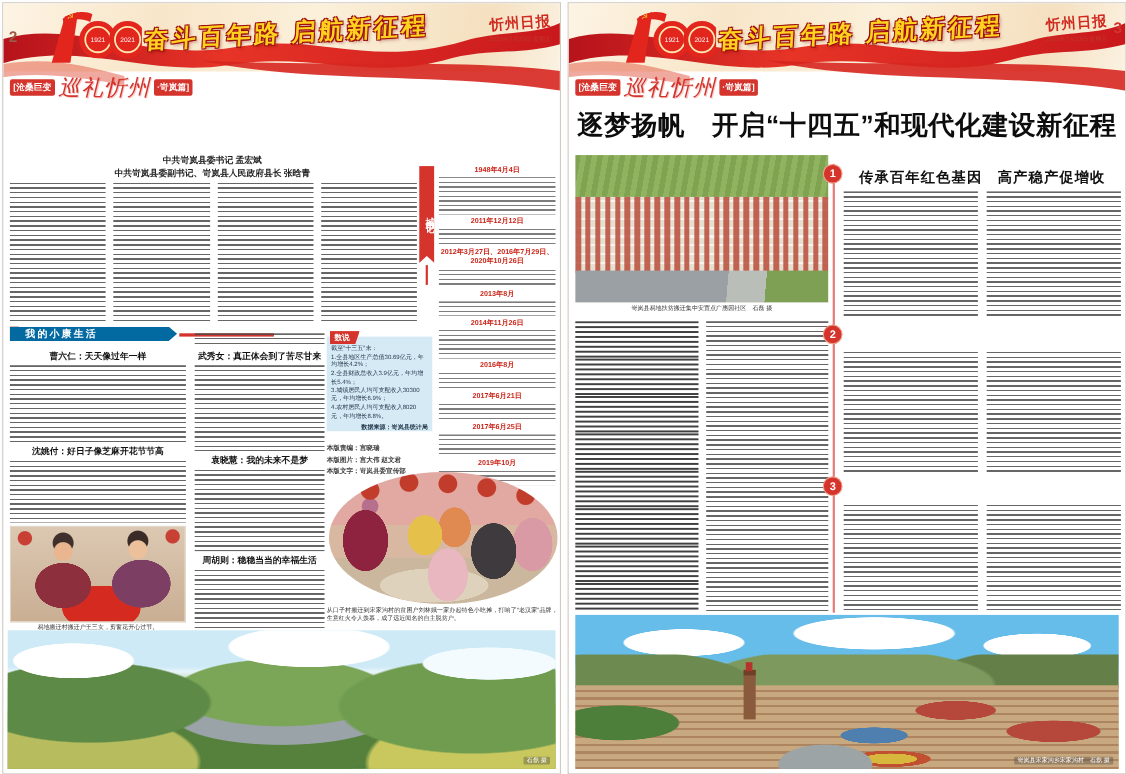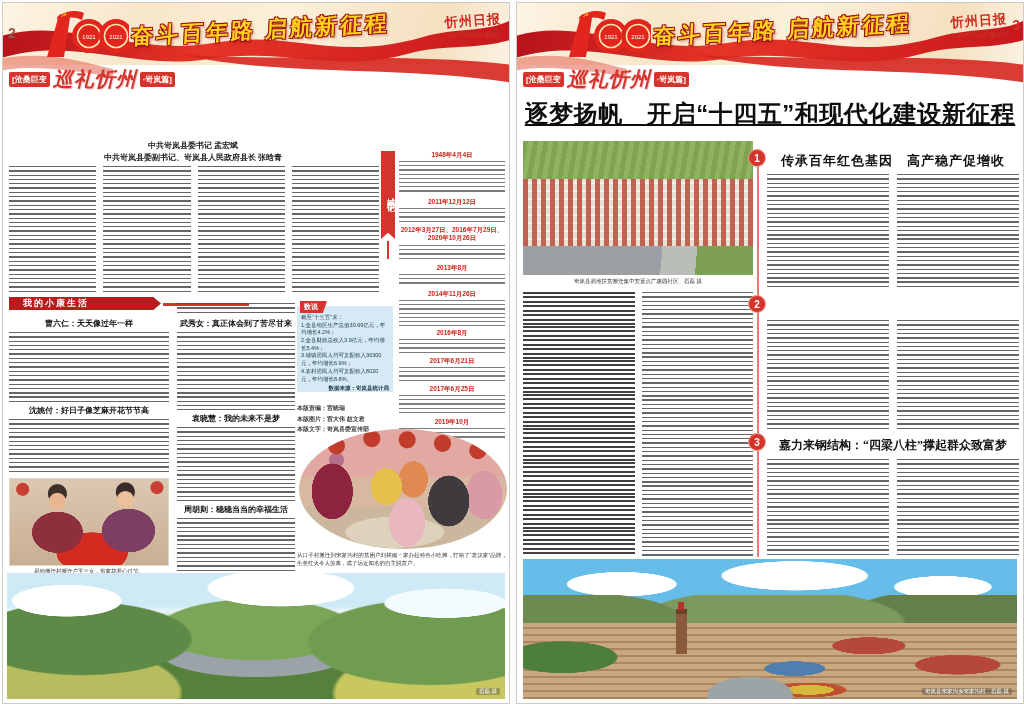--- a/index.html
+++ b/index.html
@@ -13,43 +13,43 @@
   .ribbon{position:absolute;left:0;top:0;width:100%;height:80px;}
   .pageno{font-weight:bold;color:#9c5a49;font-size:14px;}
   .slogan{position:absolute;left:128px;top:12px;font-size:22px;font-weight:900;letter-spacing:3px;
           color:#ffd21f;transform:rotate(-3deg) skewX(-6deg);white-space:nowrap;
           text-shadow:1px 1px 0 #9e0f0f,-1px -1px 0 #9e0f0f,1px -1px 0 #9e0f0f,-1px 1px 0 #9e0f0f,2px 2px 3px rgba(120,0,0,.45);}
   .masthead{font-size:13px;font-weight:900;color:#d0291f;transform:rotate(-4deg);letter-spacing:1px;}
   .mdate{font-size:5.5px;color:#c0392b;margin-top:2px;white-space:nowrap;}
   
   .tagrow{position:absolute;left:6px;top:63px;height:26px;display:flex;align-items:center;gap:3px;}
   .tag-box{background:#d5342c;color:#fff;font-weight:bold;font-size:8px;padding:2px 3px;border-radius:2px;white-space:nowrap;}
-  .tag-script{color:#d5342c;font-size:20px;font-weight:700;font-style:italic;letter-spacing:1px;
+  .tag-script{color:#d5342c;font-size:20px;font-weight:400;font-style:italic;letter-spacing:1px;
               text-shadow:1px 1px 0 rgba(213,52,44,.25);white-space:nowrap;}
   
   .headline{position:absolute;left:0;width:100%;text-align:center;font-weight:900;color:#0d0d0d;white-space:nowrap;}
   .hl-l{top:92px;font-size:28px;letter-spacing:2px;}
-  .hl-r{top:95px;font-size:24px;letter-spacing:0.5px;text-decoration:underline;}
+  .hl-r{top:95px;font-size:24px;letter-spacing:0.5px;}
   .byline{position:absolute;left:0;width:380px;text-align:center;font-size:8px;font-weight:bold;color:#222;
           font-family:"Liberation Serif","DejaVu Serif",serif;}
   
   .tx{background:repeating-linear-gradient(to bottom,#4b4b4b 0,#4b4b4b 1.3px,transparent 1.3px,transparent 4.3px);opacity:.85;}
   .tx.light{background:repeating-linear-gradient(to bottom,#666 0,#666 1.2px,transparent 1.2px,transparent 4.2px);}
   .tx.bold{background:repeating-linear-gradient(to bottom,#1e1e1e 0,#1e1e1e 1.7px,transparent 1.7px,transparent 4.5px);}
   .cols{display:flex;}
   .cols>.tx{flex:1;}
   
   .city-tab{position:absolute;left:378px;top:148px;width:14px;height:88px;background:#d5342c;color:#fff;
             font-size:8px;font-weight:bold;writing-mode:vertical-rl;text-align:center;letter-spacing:2px;
             clip-path:polygon(0 0,100% 0,100% 100%,50% 93%,0 100%);}
   .city-tail{position:absolute;left:384px;top:238px;width:2px;height:18px;background:#d5342c;}
   .tl-col{position:absolute;left:396px;top:146px;width:106px;}
   .tl-date{color:#cb2418;font-size:6.5px;font-weight:bold;text-align:center;line-height:1.25;margin:2px 0 2px 0;}
   .tl-col .tx{margin-bottom:3px;}
-  .wb-banner{position:absolute;left:6px;top:294px;width:152px;height:13px;background:#b91c1c;color:#fff;
+  .wb-banner{position:absolute;left:6px;top:294px;width:152px;height:13px;background:#0369a1;color:#fff;
              font-size:9px;font-weight:bold;line-height:13px;padding-left:14px;box-sizing:border-box;letter-spacing:2px;
              clip-path:polygon(0 0,95% 0,100% 50%,95% 100%,0 100%);}
   .wb-sq{position:absolute;left:6px;top:294px;width:8px;height:13px;background:#a31d14;}
   .wb-tail{position:absolute;left:160px;top:300px;width:86px;height:2.5px;background:#d5342c;}
   .subhead{font-size:8px;font-weight:bold;color:#111;text-align:center;margin:3px 0;white-space:nowrap;}
   .cap{font-size:5.5px;color:#333;line-height:1.45;}
   .stats{position:absolute;left:294px;top:303px;width:96px;height:86px;background:#d6eaf6;box-sizing:border-box;padding:8px 4px 2px 4px;}
   .stats-tab{position:absolute;left:3px;top:-5px;background:#d5342c;color:#fff;font-size:7px;font-weight:bold;
              padding:1px 9px 1px 4px;clip-path:polygon(0 0,100% 0,85% 100%,0 100%);}
   .stat-line{font-size:5.5px;color:#21384a;line-height:1.4;}
@@ -325,21 +325,20 @@
       <div class="tx"></div>
     </div>
 
     <div class="badge" style="top:292px">2</div>
     <div class="cols abs" style="left:250px;top:317px;width:252px;height:110px;gap:8px">
       <div class="tx"></div>
       <div class="tx"></div>
     </div>
 
     <div class="badge" style="top:430px">3</div>
-    <div class="sec-title" style="top:434px;font-size:12px">嘉力来钢结构：“四梁八柱”撑起群众致富梦</div>
     <div class="cols abs" style="left:250px;top:456px;width:252px;height:96px;gap:8px">
       <div class="tx"></div>
       <div class="tx"></div>
     </div>
 
     <div class="photoR2">
       <div class="pr2-clouds"></div>
       <div class="pr2-mounts"></div>
       <div class="pr2-village"></div>
       <div class="pr2-tower"></div>

